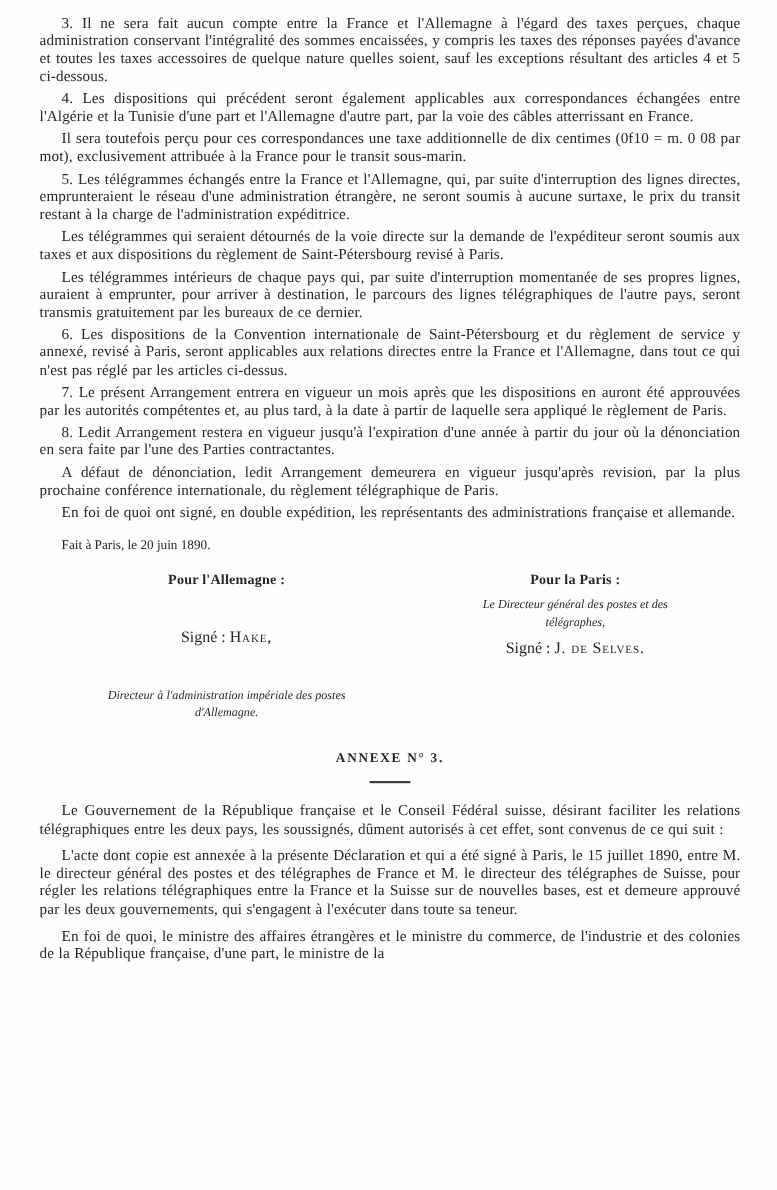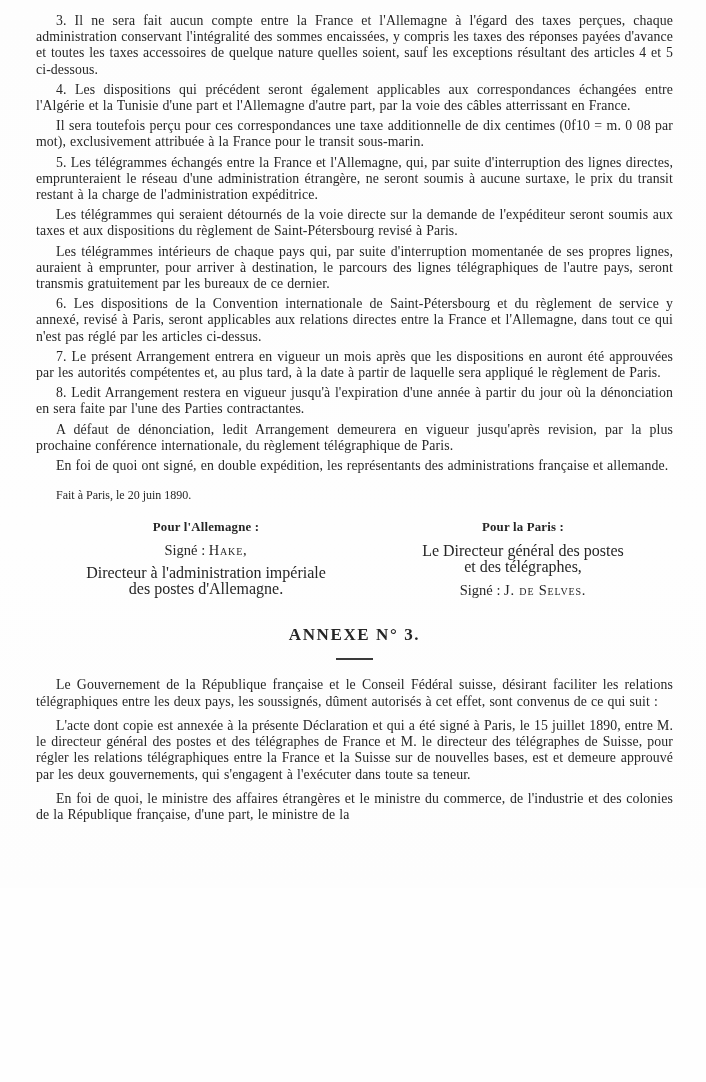--- a/index.html
+++ b/index.html
@@ -46,47 +46,48 @@
     justify-content: space-between;
     margin-top: 17px;
     padding: 0 10px 0 20px;
   }
   .sig-col {
     display: flex;
     flex-direction: column;
     align-items: center;
     text-align: center;
   }
-  .sig-col.left  { width: 300px; }
+  .sig-col.left  { width: 300px; gap: 30px; }
   .sig-col.right { width: 280px; }
   .sig-heading {
     font-size: 12.8px;
     line-height: 15px;
     font-weight: 600;
     letter-spacing: 0.2px;
   }
   .sig-signed {
     margin-top: 7px;
     font-size: 14.5px;
     line-height: 17px;
   }
   .sig-signed .sc { font-variant: small-caps; letter-spacing: 0.8px; }
   .sig-title {
     margin-top: 6px;
-    font-size: 16px;
+    font-style: italic;
+    font-size: 11px;
     line-height: 15.5px;
   }
   .sig-col.right .sig-title { margin-top: 8px; max-width: 205px; }
   .sig-col.left  .sig-title { max-width: 245px; }
   .sig-col.right .sig-signed { margin-top: 8px; text-align: right; }
   
   .annexe-heading {
     margin: 26px 0 0 0;
     text-align: center;
-    font-size: 17px;
+    font-size: 12px;
     font-weight: 700;
     letter-spacing: 1.6px;
   }
   .section-rule {
     width: 37px;
     height: 2px;
     background: #3a3a3a;
     margin: 13px auto 0 auto;
   }
   .declaration-heading {

